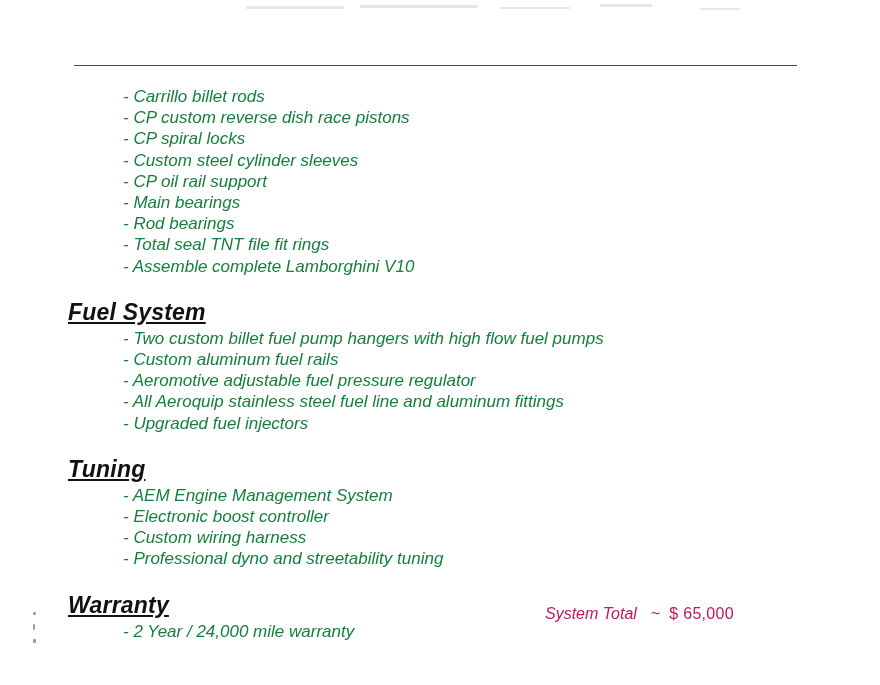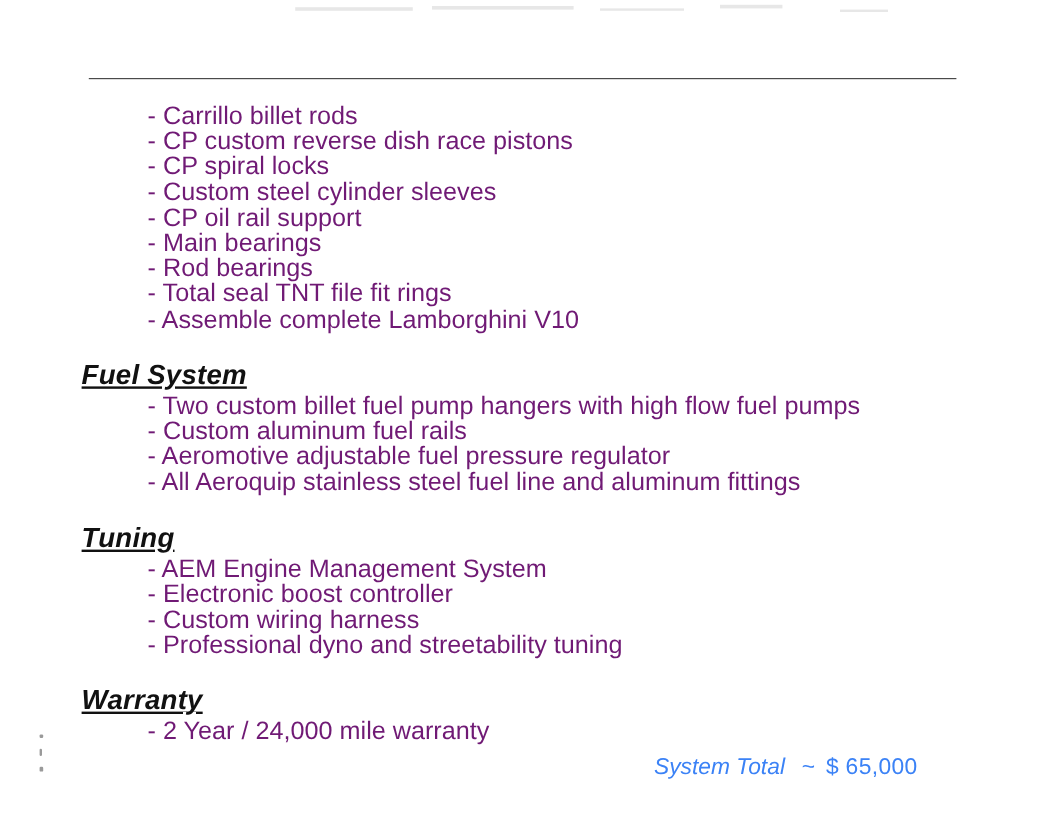--- a/index.html
+++ b/index.html
@@ -94,37 +94,37 @@
     padding: 0;
     color: #111;
   }
 
   ul.bullets {
     list-style: none;
     margin: 0;
     padding: 0 0 0 55px;
   }
   ul.bullets li {
-    font-size: 21px;
+    font-size: 17px;
     line-height: 21.2px;
     white-space: nowrap;
-    color: #701a75;
+    color: #15803d;
+    font-style: italic;
   }
   .gap-md { height: 22px; }
 
   .total-row {
     position: absolute;
     left: 545px;
     top: 605px;
     width: 300px;
-    font-size: 19px;
-    font-style: italic;
-    color: #3b82f6;
+    font-size: 16px;
+    font-style: italic;
+    color: #be185d;
     white-space: nowrap;
-    margin-top: 24px;
   }
   .total-row .tilde {
     font-style: normal;
     padding: 0 9px 0 14px;
   }
   .total-row .amount {
     font-style: normal;
     letter-spacing: 0.3px;
   }
   .total-row .label {
@@ -162,20 +162,21 @@
 
     <div class="gap-md"></div>
 
     <div class="section">
       <div class="section-heading">Fuel System</div>
       <ul class="bullets">
         <li>- Two custom billet fuel pump hangers with high flow fuel pumps</li>
         <li>- Custom aluminum fuel rails</li>
         <li>- Aeromotive adjustable fuel pressure regulator</li>
         <li>- All Aeroquip stainless steel fuel line and aluminum fittings</li>
+        <li>- Upgraded fuel injectors</li>
       </ul>
     </div>
 
     <div class="gap-md"></div>
 
     <div class="section">
       <div class="section-heading">Tuning</div>
       <ul class="bullets">
         <li>- AEM Engine Management System</li>
         <li>- Electronic boost controller</li>

